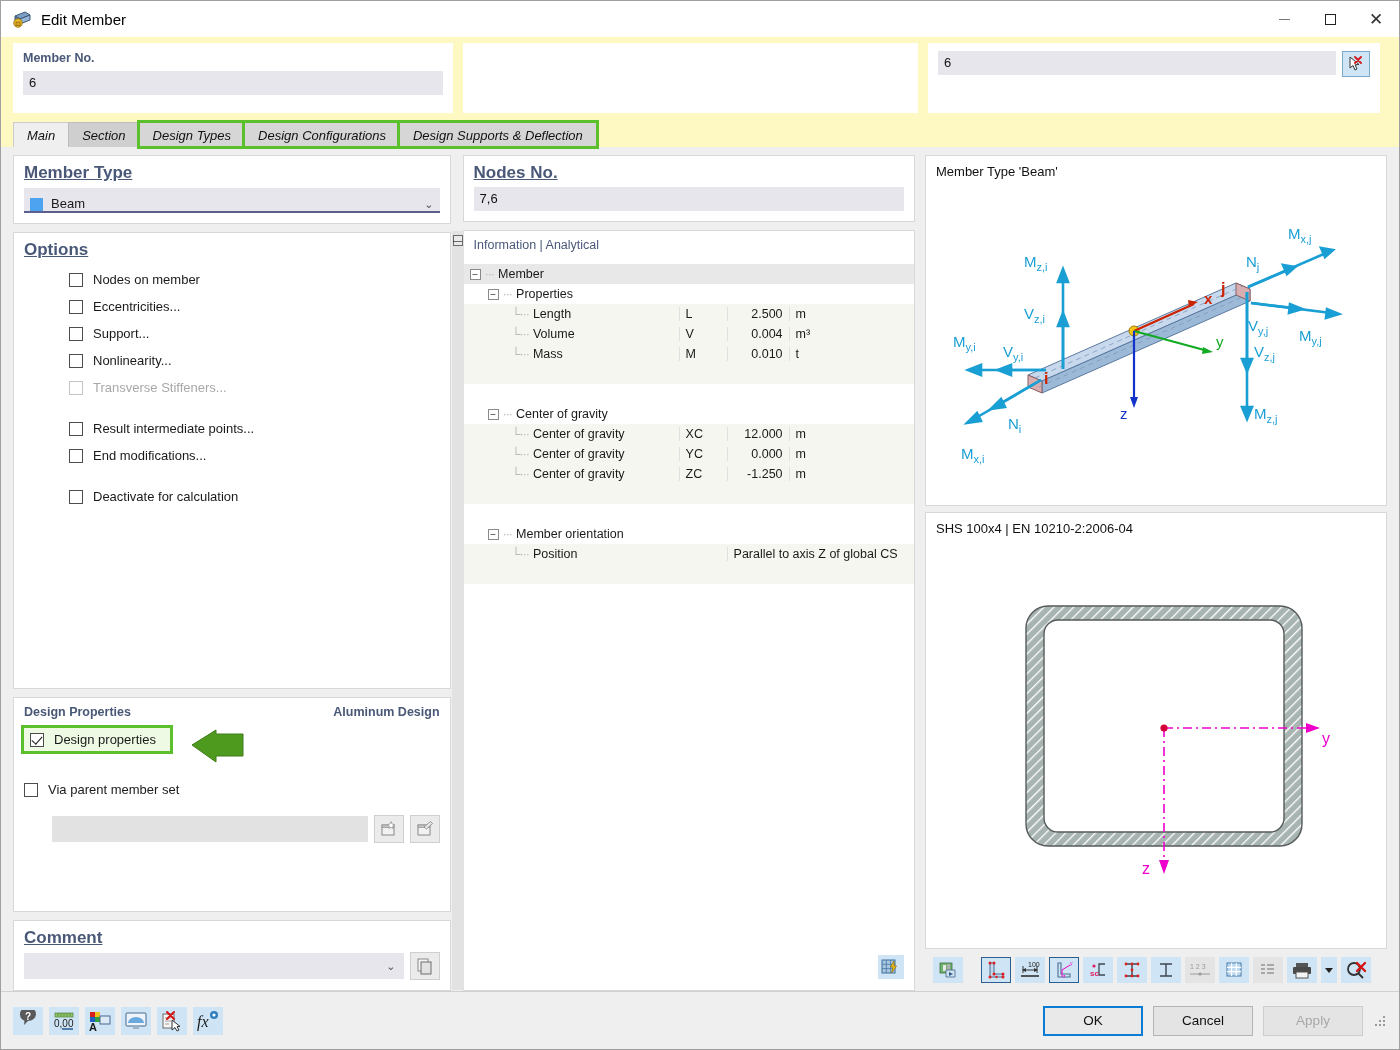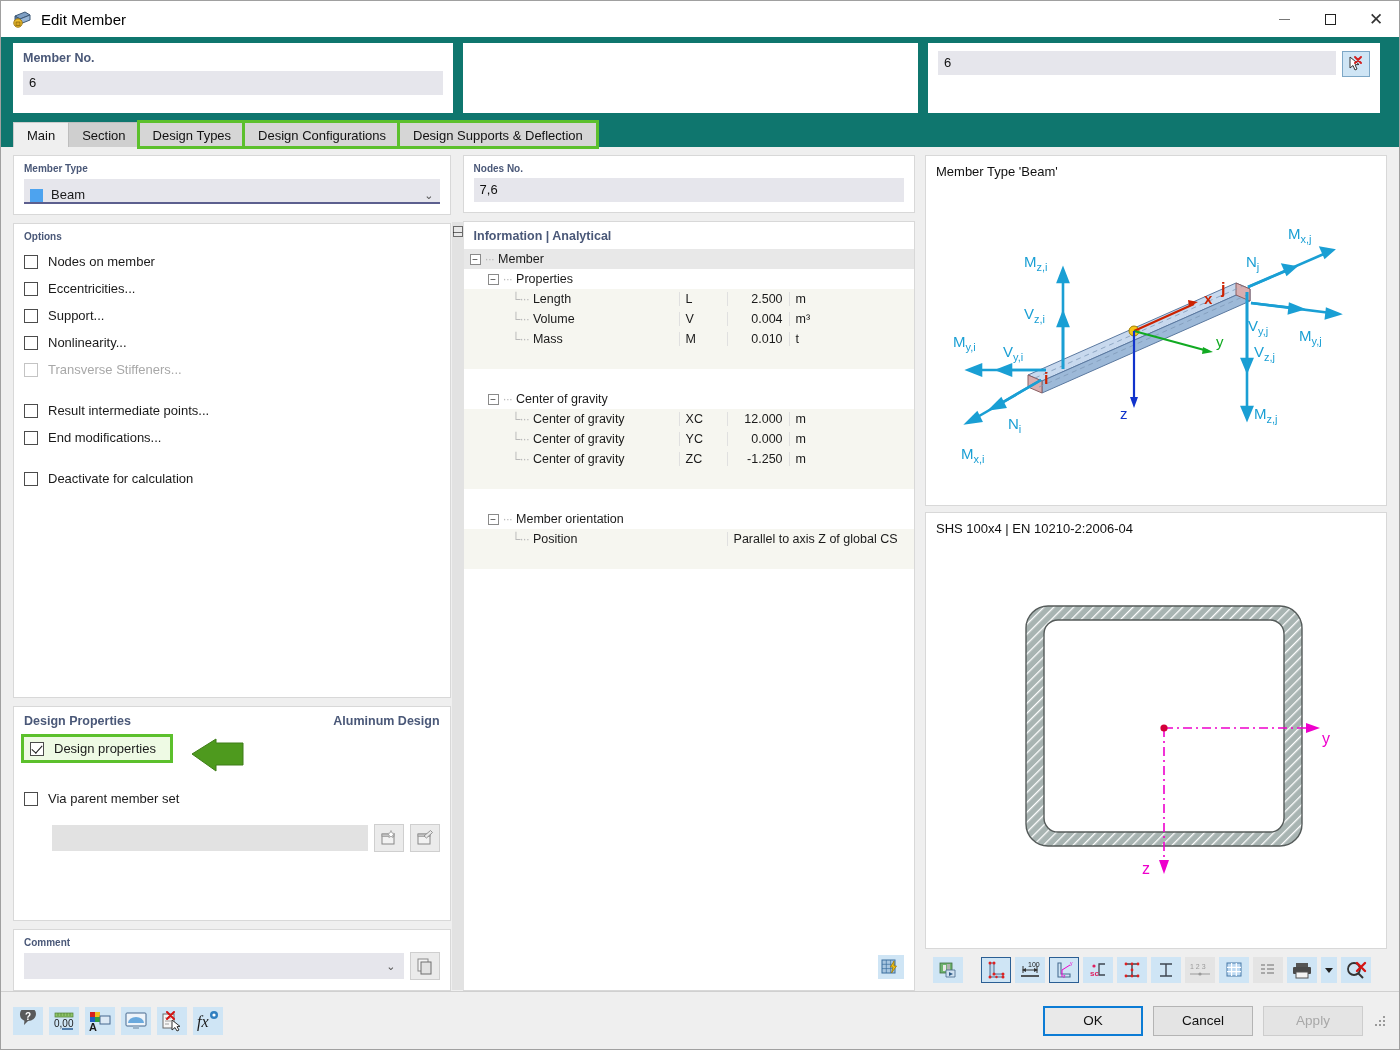--- a/index.html
+++ b/index.html
@@ -8,21 +8,21 @@
     width: 1400px; height: 1050px;
     font-family: "Liberation Sans", sans-serif;
     font-size: 13px;
     color: #1a1a1a;
     background: #ffffff;
     overflow: hidden;
   }
   .window {
     position: relative;
     width: 1400px; height: 1050px;
-    background: #0f766e;
+    background: #fef9c3;
     border: 1px solid #a0a0a0;
     display: flex; flex-direction: column;
   }
   
   .titlebar {
     height: 36px; background: #ffffff;
     display: flex; align-items: center;
     flex: 0 0 36px;
   }
   .titlebar .app-icon {
@@ -74,57 +74,59 @@
     display: flex; align-items: flex-end;
     padding: 10px 0 0 12px; gap: 0px;
     flex: 0 0 auto; height: 34px;
   }
   .tab {
     height: 25px; padding: 0 13px;
     display: flex; align-items: center;
     font-size: 13px; color: #111;
     background: #cfcfcf; border: 1px solid #bdbdbd; border-bottom: none;
     margin-right: -1px;
+    font-style: italic;
   }
   .tab.active { background: #efefef; border-color: #cccccc; }
   .tab.hl {
     outline: 3px solid #5cc02c; outline-offset: -1px;
     background: #d6d6d6; position: relative; z-index: 3;
   }
 
   
   .body-area {
     flex: 1 1 auto; background: #efefef;
     display: flex; padding: 8px 12px 0 12px; gap: 0px;
     min-height: 0;
   }
   .col-left { width: 440px; display: flex; flex-direction: column; gap: 8px; }
   .col-mid  { width: 455px; margin-left: 12px; display: flex; flex-direction: column; }
   .col-right{ flex: 1 1 auto; margin-left: 10px; display: flex; flex-direction: column; }
 
   .wpanel { background: #ffffff; border: 1px solid #d8d8d8; }
   .sec-title {
-    font-weight: bold; color: #4a5878; font-size: 10px;
+    font-weight: bold; color: #4a5878; font-size: 17px;
     padding: 7px 10px 4px 10px;
+    text-decoration: underline;
   }
 
   
   .combo {
     margin: 1px 10px 10px 10px;
     background: #e6e6ec; height: 25px;
     border-bottom: 2px solid #5c5f8e;
     display: flex; align-items: flex-end; padding: 0 6px;
     font-size: 13px;
   }
   .swatch { width: 13px; height: 13px; background: #4da3ef; margin-right: 8px; }
   .combo .cval { flex: 1 1 auto; }
   .chev { color: #555; font-size: 11px; }
 
   
-  .opts { padding: 2px 10px 10px 10px; }
+  .opts { padding: 2px 10px 10px 10px; margin-left: 45px; }
   .optrow {
     display: flex; align-items: center; height: 27px; font-size: 13px;
   }
   .optrow.gap { margin-top: 14px; }
   .cbox {
     width: 14px; height: 14px; border: 1px solid #4c4c4c;
     background: #fff; margin-right: 10px; flex: 0 0 14px;
     position: relative;
   }
   .cbox.disabled { border-color: #c4c4c4; }
@@ -163,21 +165,21 @@
   .cm-row { display: flex; gap: 6px; padding: 0 10px 10px 10px; align-items: center; }
   .cm-input {
     flex: 1 1 auto; height: 26px; background: #e6e6ec;
     display: flex; align-items: center; justify-content: flex-end;
     padding-right: 8px; color: #555; font-size: 11px;
   }
 
   
   .panel-nodes { flex: 0 0 auto; }
   .panel-info { flex: 1 1 auto; display: flex; flex-direction: column; min-height: 0; position: relative; }
-  .info-title { font-weight: bold; color: #4a5878; font-size: 12.5px; padding: 7px 10px 6px 10px; }
+  .info-title { font-weight: normal; color: #4a5878; font-size: 12.5px; padding: 7px 10px 12px 10px; }
   .tree { font-size: 12.5px; flex: 1 1 auto; overflow: hidden; }
   .trow { display: flex; align-items: center; height: 20px; }
   .trow.band { background: #f6f6f0; }
   .trow.grayband { background: #e8e8e8; }
   .tw-name { display: flex; align-items: center; flex: 0 0 215px; padding-left: 4px; }
   .tw-sym  { flex: 0 0 48px; border-left: 1px solid #e0e0e0; padding-left: 6px; }
   .tw-val  { flex: 0 0 62px; border-left: 1px solid #e0e0e0; text-align: right; padding-right: 6px; }
   .tw-unit { flex: 0 0 44px; border-left: 1px solid #e0e0e0; padding-left: 6px; }
   .tw-rest { flex: 1 1 auto; border-left: 1px solid #e0e0e0; }
   .tw-wide { flex: 1 1 auto; border-left: 1px solid #e0e0e0; padding-left: 6px; }

